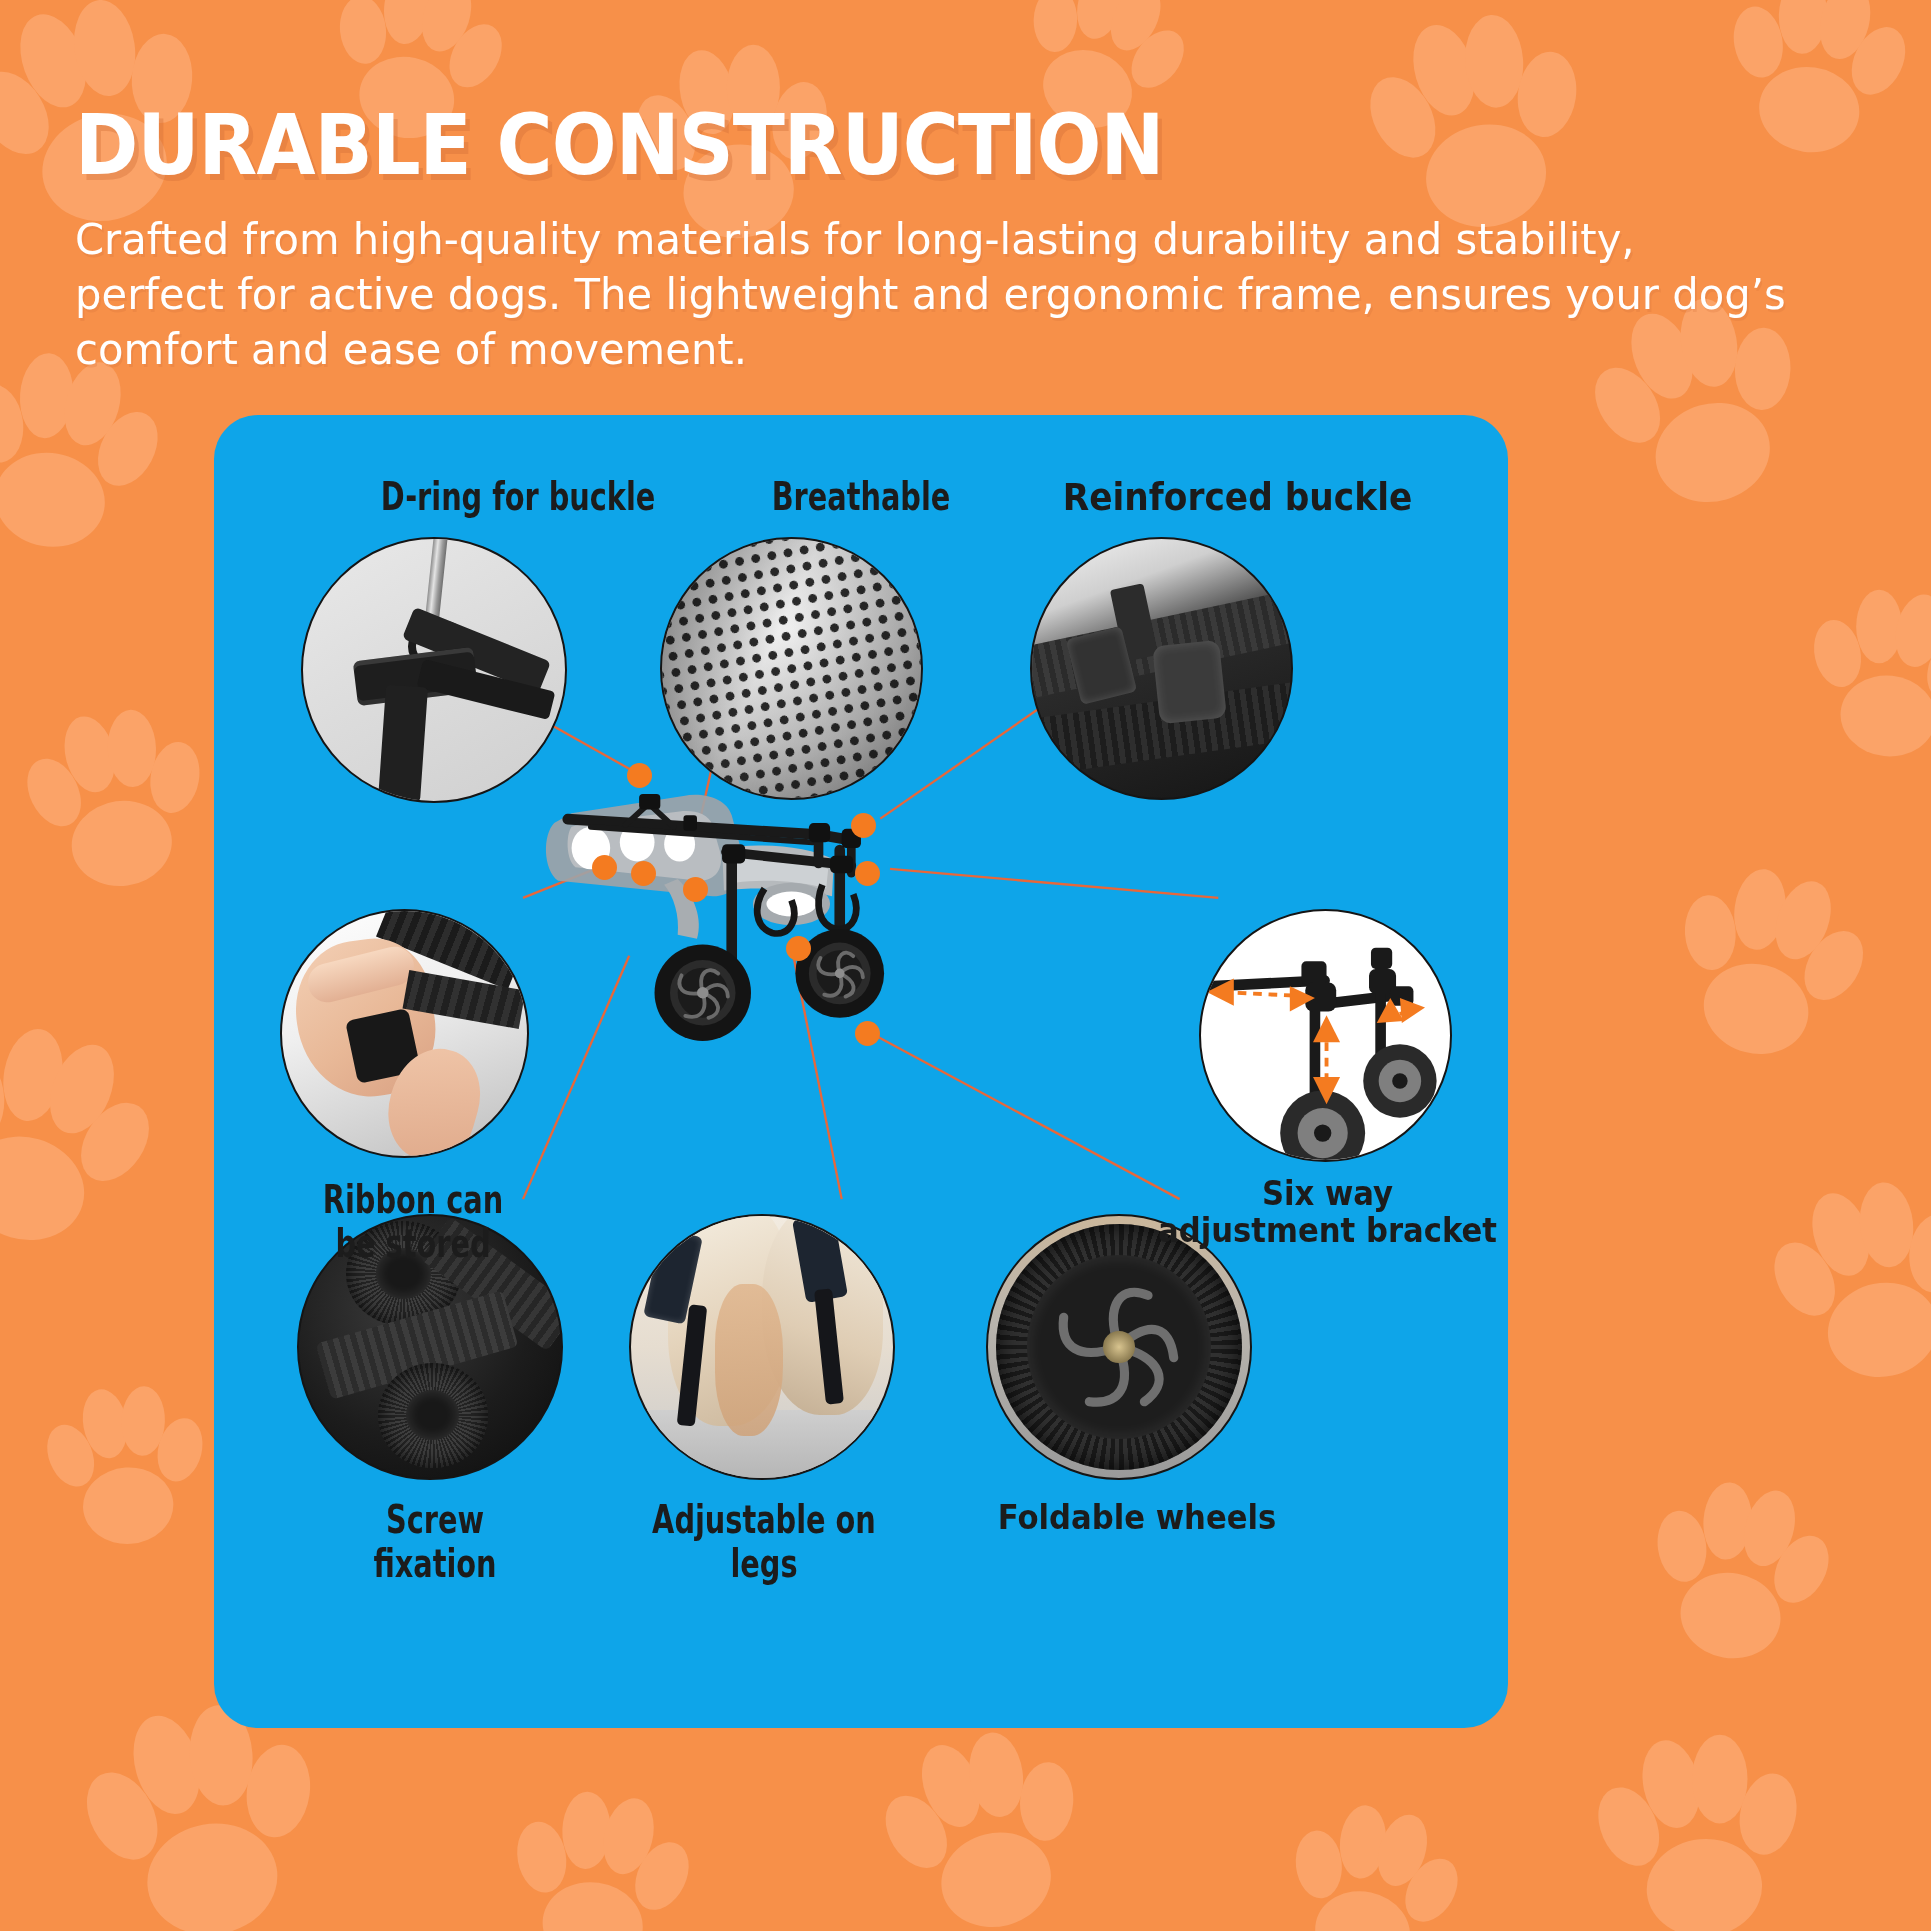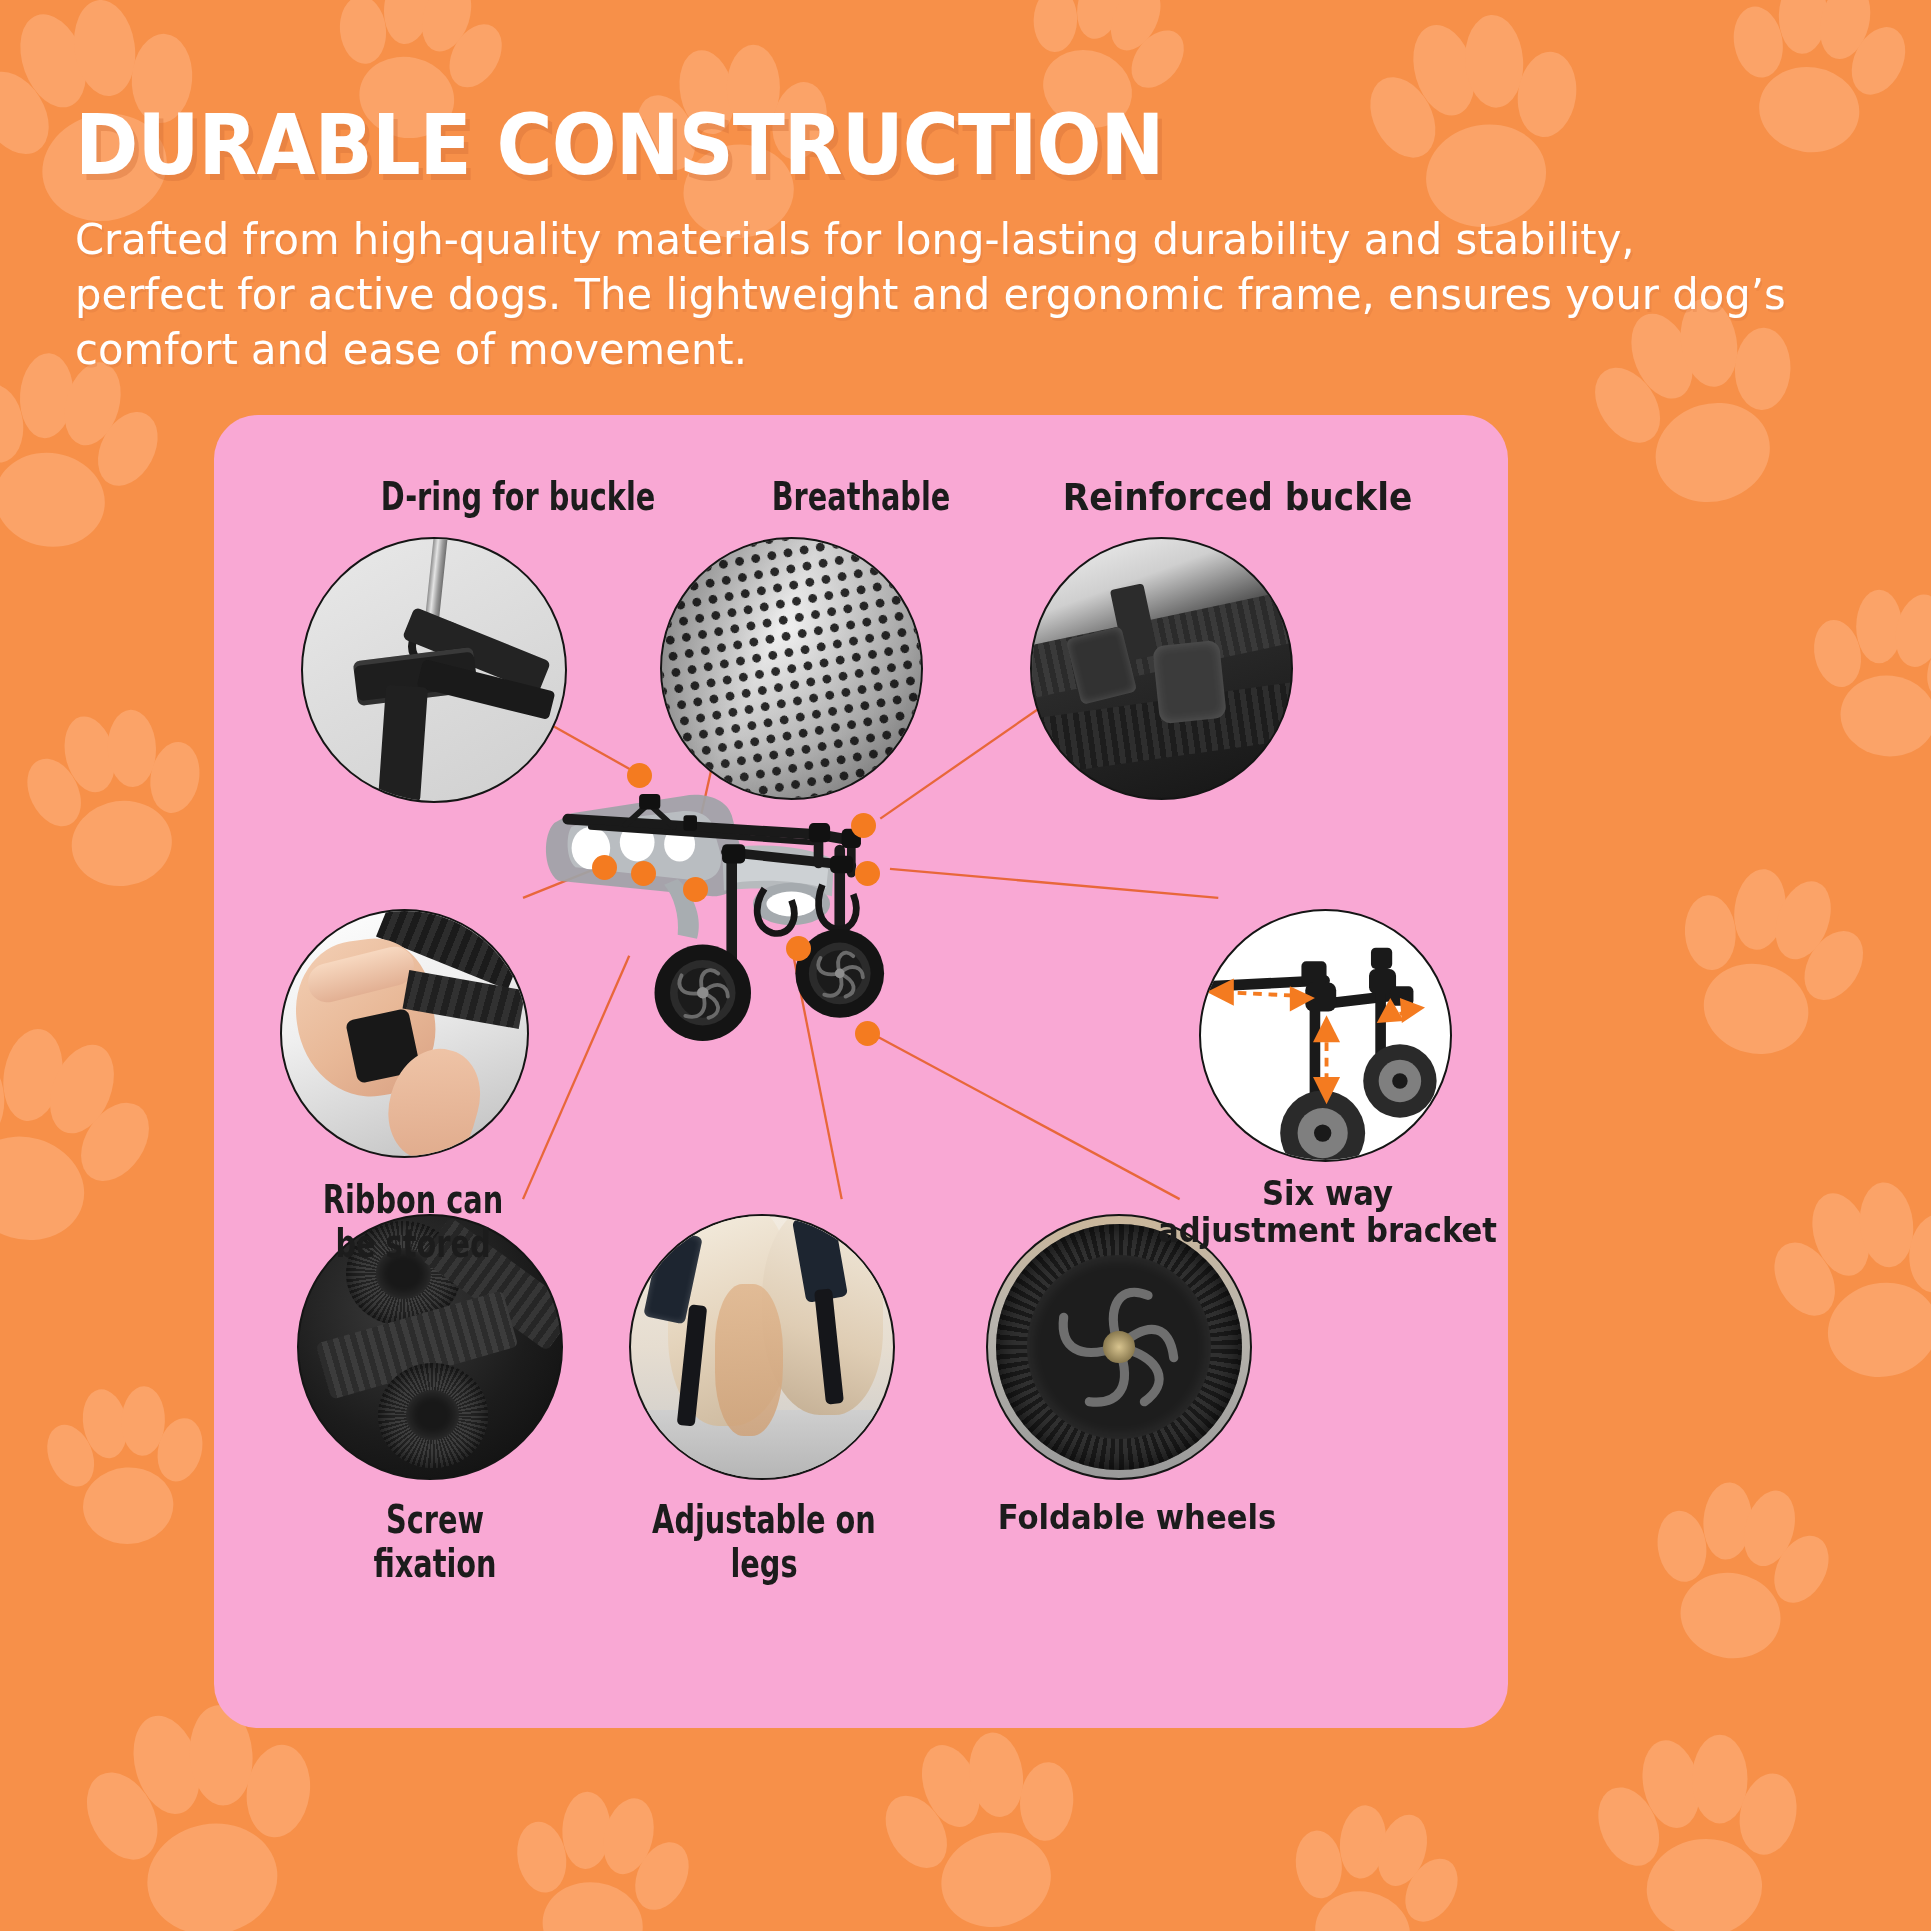--- a/index.html
+++ b/index.html
@@ -38,21 +38,21 @@
     transform-origin: left top;
     max-width: 1767px;
     text-shadow: 1.9px 2.9px 0 rgba(210,110,55,0.22);
   }
 
   
   .card {
     position: absolute;
     left: 214px; top: 415px;
     width: 1294px; height: 1313px;
-    background: #f9a8d4;
+    background: #0ea5e9;
     border-radius: 44px;
     z-index: 2;
     overflow: hidden;
   }
 
   
   .lines { position: absolute; inset: 0; z-index: 3; }
 
   
   .lbl {

